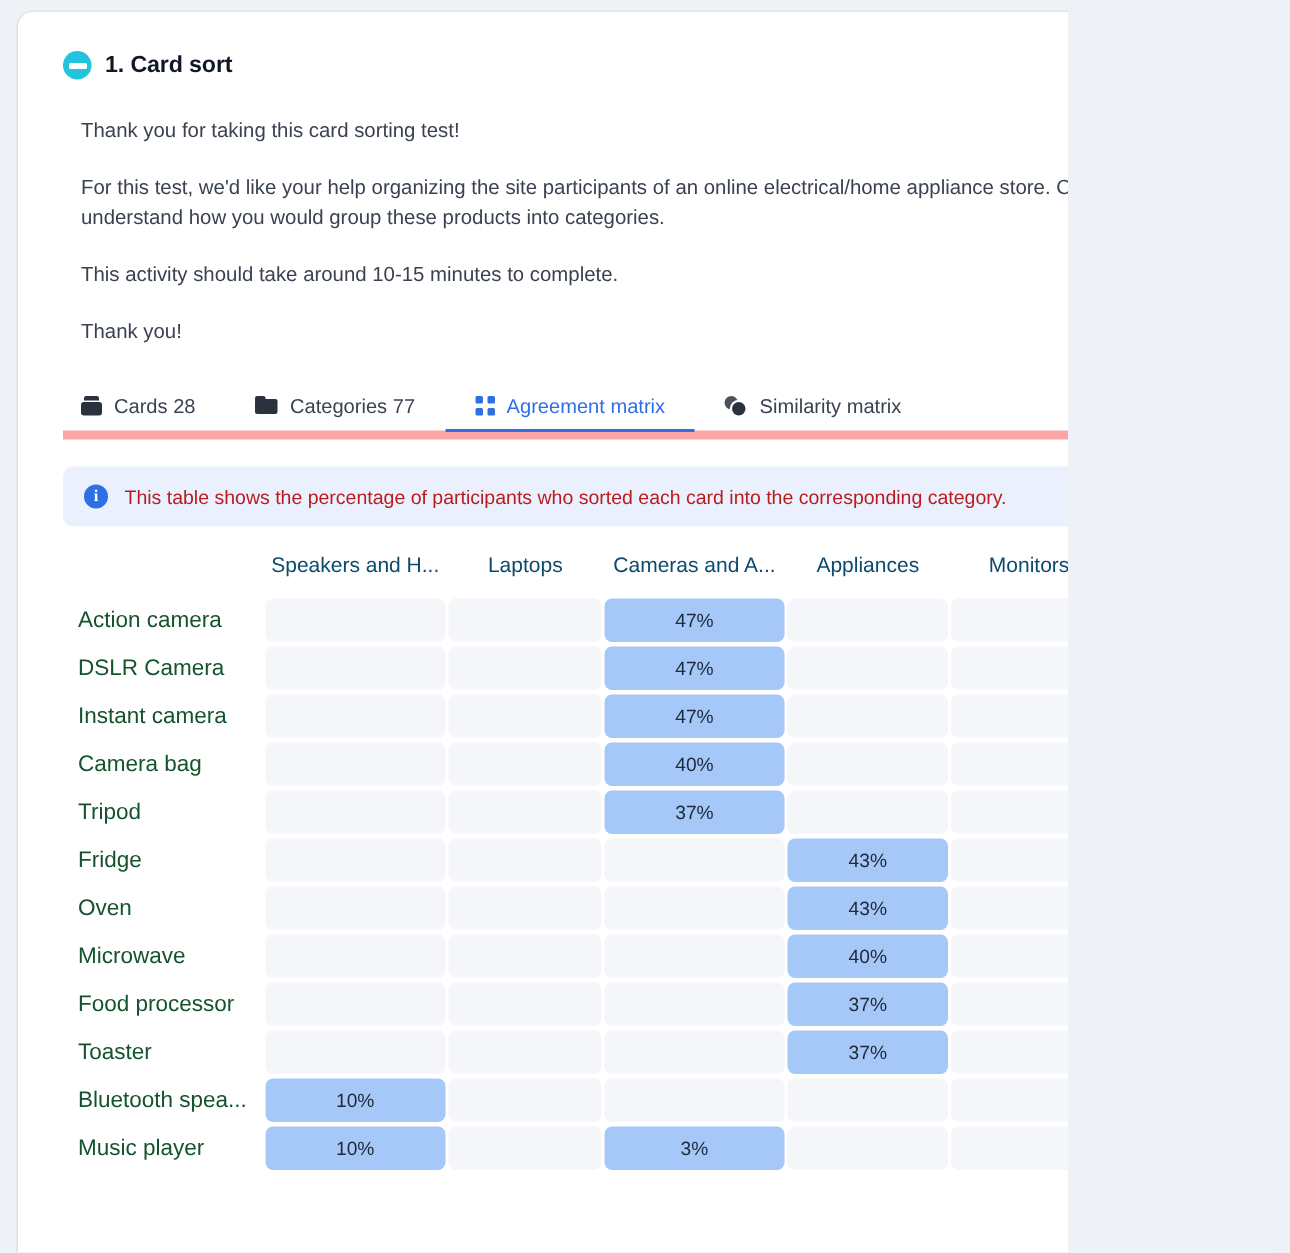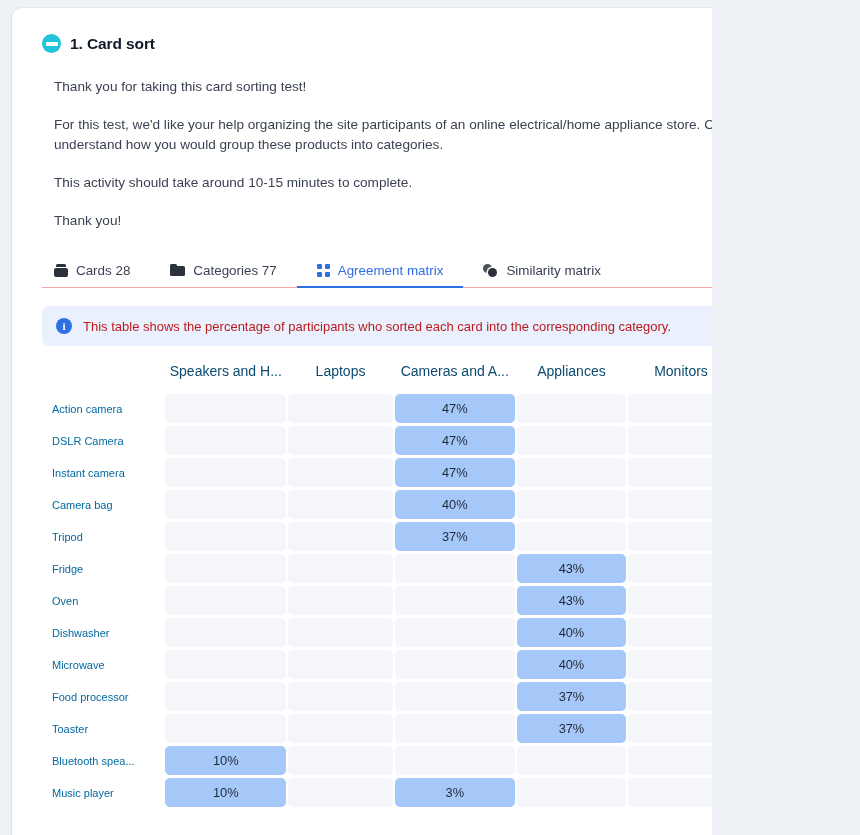--- a/index.html
+++ b/index.html
@@ -71,21 +71,21 @@
     color: #3a4252;
     margin: 0 0 18px 12px;
     max-width: 760px;
   }
 
   
   .tabs {
     display: flex;
     align-items: flex-end;
     gap: 0;
-    border-bottom: 1px solid #fca5a5;
+    border-bottom: 6px solid #fca5a5;
     margin-top: 22px;
     height: 34px;
   }
   .tab {
     display: flex;
     align-items: center;
     gap: 8px;
     padding: 0 20px 10px 20px;
     font-size: 13.4px;
     color: #3a4252;
@@ -211,22 +211,22 @@
     font-weight: normal;
     color: #0c4a6e;
     text-align: center;
     padding: 0 0 12px 0;
     height: 16px;
     white-space: nowrap;
     overflow: hidden;
   }
   .matrix th.lbl-h { text-align: left; }
   .matrix td.rowlbl {
-    font-size: 11px;
-    color: #0369a1;
+    font-size: 15px;
+    color: #14532d;
     padding: 0 10px 0 10px;
     white-space: nowrap;
     overflow: hidden;
     text-overflow: ellipsis;
     background: transparent;
   }
   .matrix td.cell {
     height: 27px;
     border-radius: 5px;
     background: #f4f6fa;
@@ -390,29 +390,20 @@
               <tr>
                 <td class="rowlbl">Oven</td>
                 <td class="cell"></td>
                 <td class="cell"></td>
                 <td class="cell"></td>
                 <td class="cell hot">43%</td>
                 <td class="cell"></td>
                 <td class="cell"></td>
               </tr>
               <tr>
-                <td class="rowlbl">Dishwasher</td>
-                <td class="cell"></td>
-                <td class="cell"></td>
-                <td class="cell"></td>
-                <td class="cell hot">40%</td>
-                <td class="cell"></td>
-                <td class="cell"></td>
-              </tr>
-              <tr>
                 <td class="rowlbl">Microwave</td>
                 <td class="cell"></td>
                 <td class="cell"></td>
                 <td class="cell"></td>
                 <td class="cell hot">40%</td>
                 <td class="cell"></td>
                 <td class="cell"></td>
               </tr>
               <tr>
                 <td class="rowlbl">Food processor</td>

